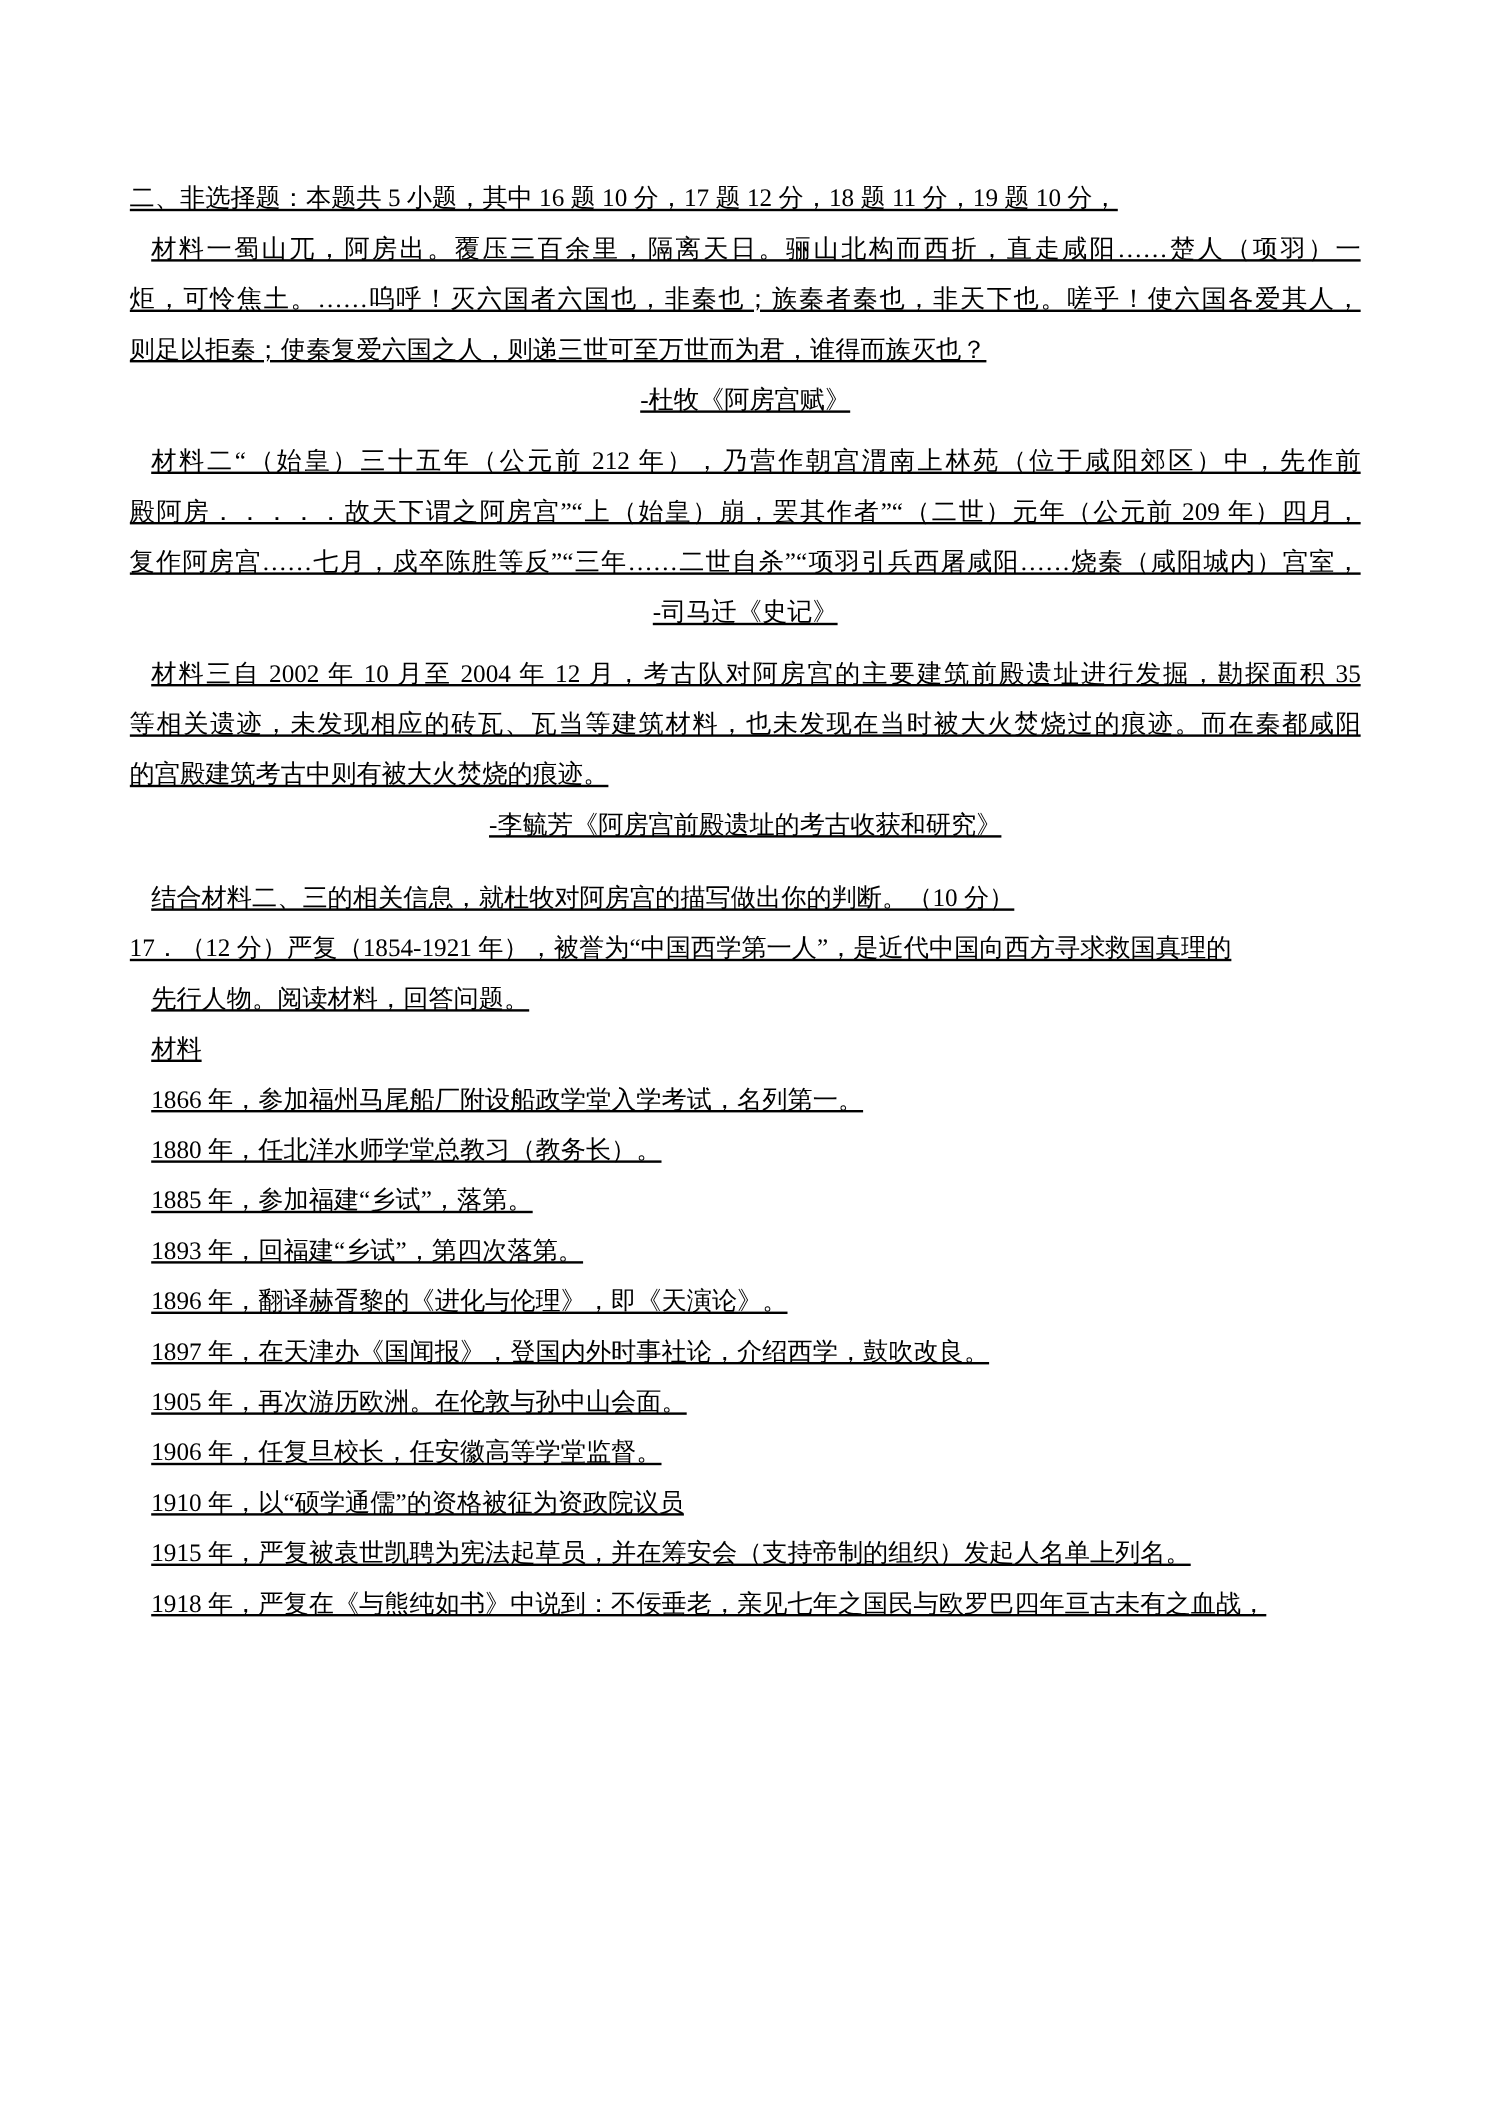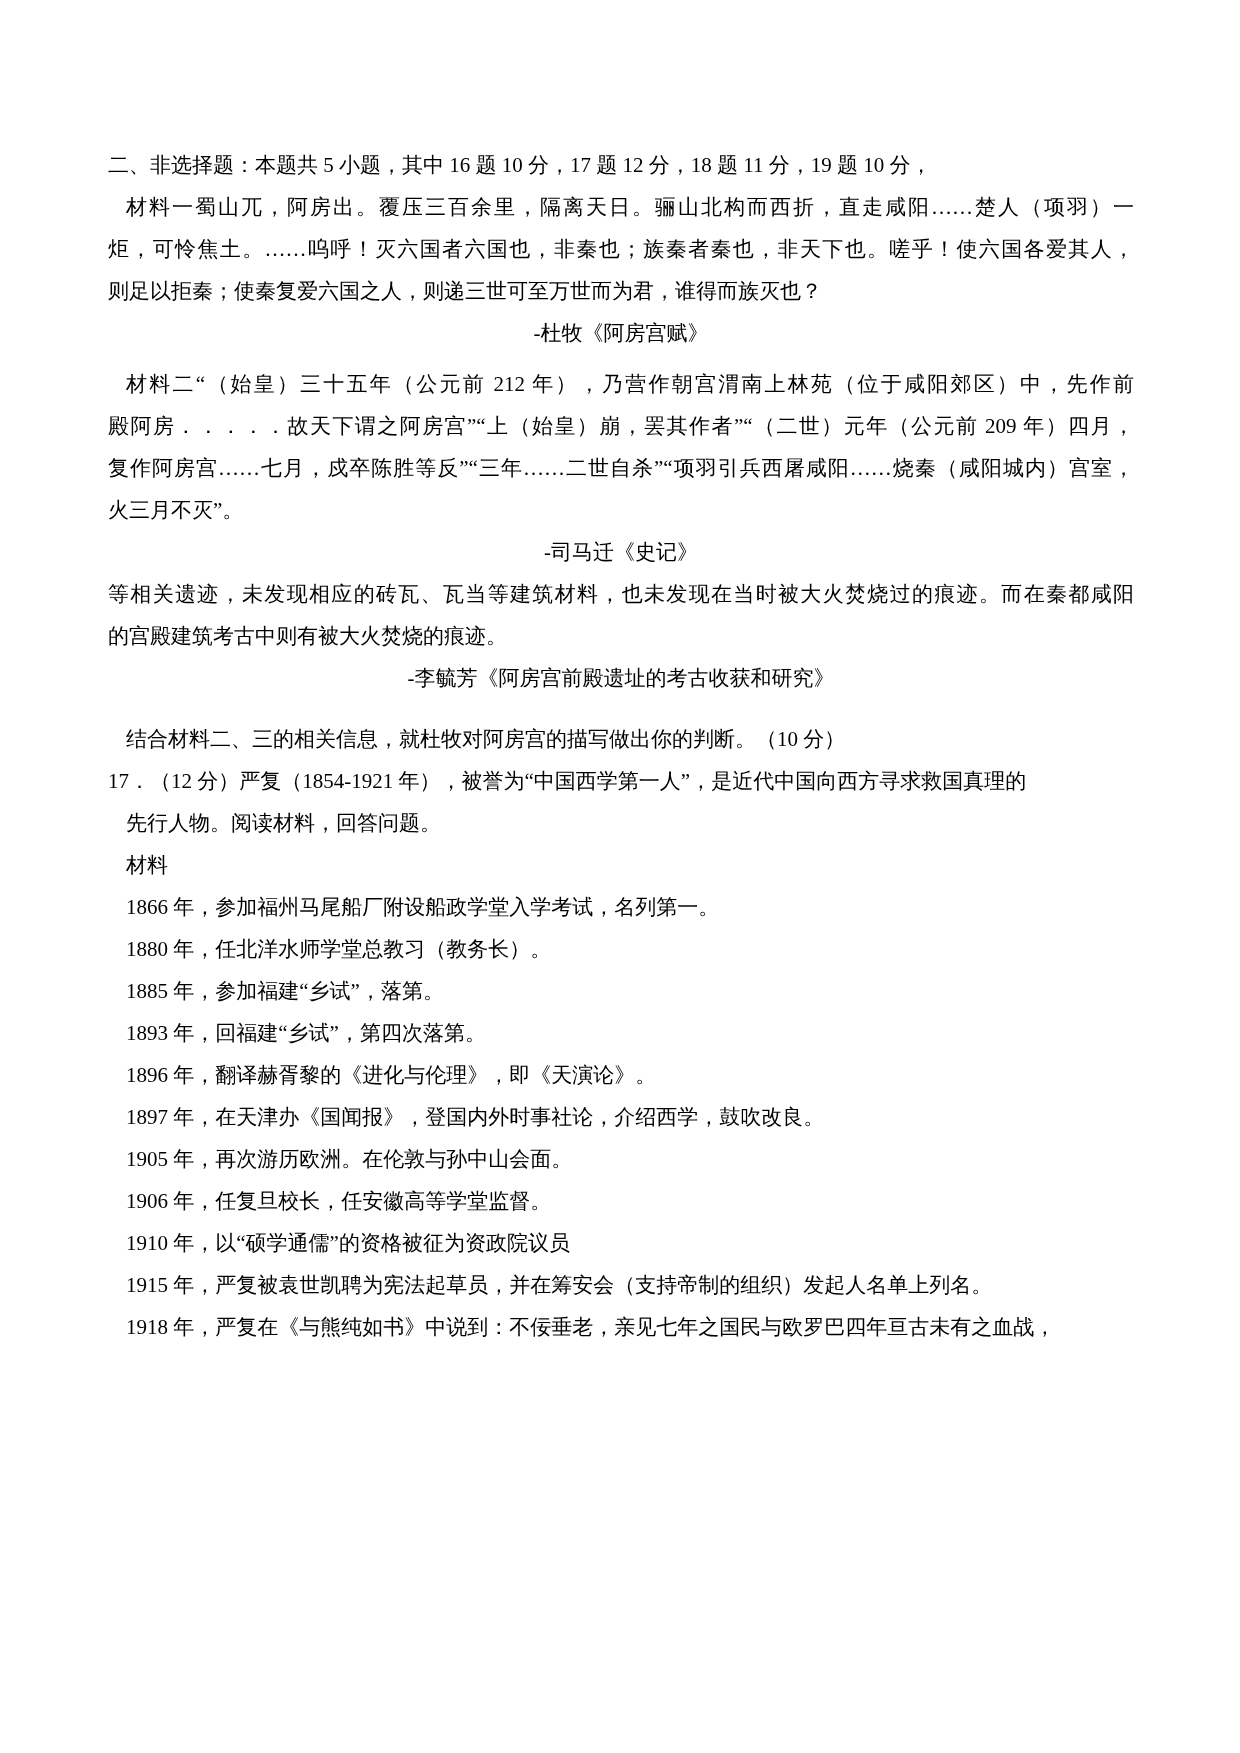--- a/index.html
+++ b/index.html
@@ -11,20 +11,21 @@
     position: relative;
     width: 1240px;
     height: 1753px;
     box-sizing: border-box;
     padding: 144px 106px 18px 108px;
     background: #ffffff;
     color: #000000;
     font-family: "Liberation Serif", "DejaVu Serif", serif;
     font-size: 21px;
     overflow: hidden;
+    text-decoration: underline;
   }
   .ln {
     line-height: 42px;
     white-space: nowrap;
     text-align: left;
     max-height: 42px;
     overflow: hidden;
   }
   
   .fill {
@@ -51,23 +52,23 @@
 
 
   <div class="ln ind fill">材料一蜀山兀，阿房出。覆压三百余里，隔离天日。骊山北构而西折，直走咸阳……楚人（项羽）一</div>
   <div class="ln fill">炬，可怜焦土。……呜呼！灭六国者六国也，非秦也；族秦者秦也，非天下也。嗟乎！使六国各爱其人，</div>
   <div class="ln">则足以拒秦；使秦复爱六国之人，则递三世可至万世而为君，谁得而族灭也？</div>
   <div class="ln right">-杜牧《阿房宫赋》</div>
 
   <div class="ln ind fill gap9">材料二“（始皇）三十五年（公元前 212 年），乃营作朝宫渭南上林苑（位于咸阳郊区）中，先作前</div>
   <div class="ln fill">殿阿房．．．．．故天下谓之阿房宫”“上（始皇）崩，罢其作者”“（二世）元年（公元前 209 年）四月，</div>
   <div class="ln fill">复作阿房宫……七月，戍卒陈胜等反”“三年……二世自杀”“项羽引兵西屠咸阳……烧秦（咸阳城内）宫室，</div>
-  <div class="ln">火三月不灭”。</div>
   <div class="ln right">-司马迁《史记》</div>
 
+  <div class="ln ind fill gap9">材料三自 2002 年 10 月至 2004 年 12 月，考古队对阿房宫的主要建筑前殿遗址进行发掘，勘探面积 35</div>
   <div class="ln fill">等相关遗迹，未发现相应的砖瓦、瓦当等建筑材料，也未发现在当时被大火焚烧过的痕迹。而在秦都咸阳</div>
   <div class="ln">的宫殿建筑考古中则有被大火焚烧的痕迹。</div>
   <div class="ln right">-李毓芳《阿房宫前殿遗址的考古收获和研究》</div>
 
   <div class="ln ind gap19">结合材料二、三的相关信息，就杜牧对阿房宫的描写做出你的判断。（10 分）</div>
 
   <div class="ln">17．（12 分）严复（1854-1921 年），被誉为“中国西学第一人”，是近代中国向西方寻求救国真理的</div>
   <div class="ln ind">先行人物。阅读材料，回答问题。</div>
 
   <div class="ln ind">材料</div>

